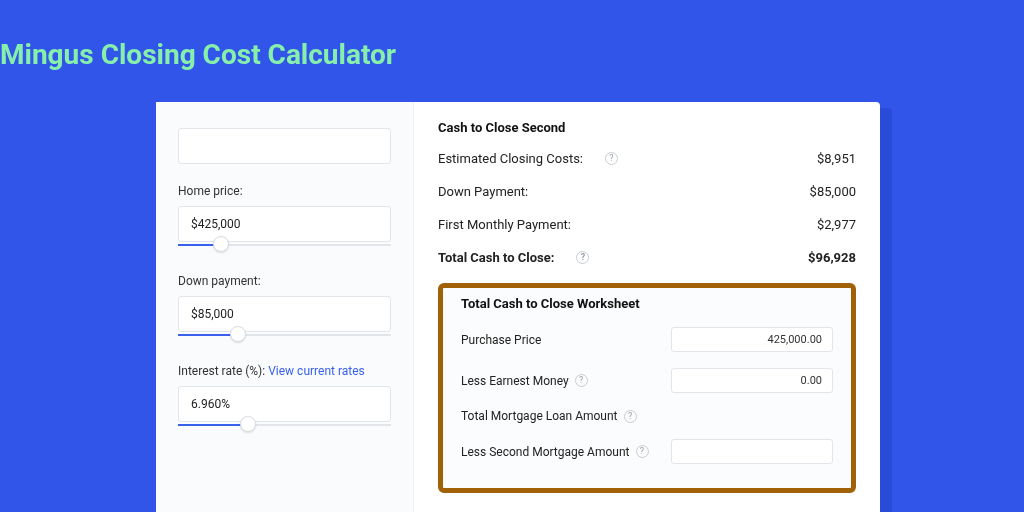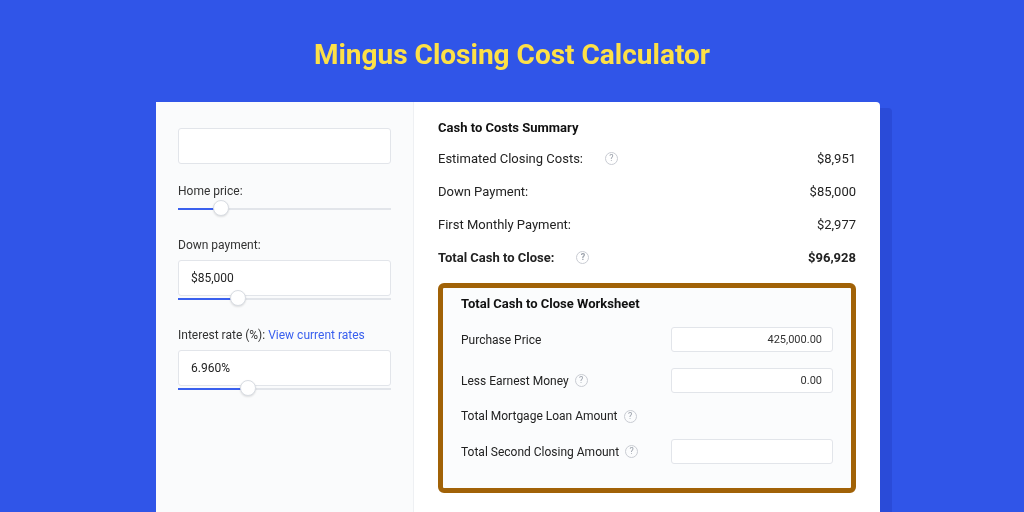--- a/index.html
+++ b/index.html
@@ -1,17 +1,17 @@
 <!DOCTYPE html>
 <html><head>
 <meta charset="utf-8">
 <style>
 *{box-sizing:border-box;margin:0;padding:0;font-family:-apple-system,BlinkMacSystemFont,"Segoe UI",Roboto,Arial,sans-serif}
 body{background:#3055E8;width:1024px;height:512px;overflow:hidden;position:relative}
-.page-title{text-align:center;color:#fde047;font-size:28px;font-weight:700;padding:38px 0 28px}
+.page-title{color:#86efac;font-size:28px;font-weight:700;padding:38px 0 28px}
 .card-shadow{position:absolute;top:108px;left:168px;width:724px;height:420px;background:#2a4bd8;border-radius:4px}
 .card{position:absolute;top:102px;left:156px;width:724px;height:420px;background:#fff;border-radius:4px;display:flex}
 .left-panel{width:258px;background:#fafbfc;padding:26px 22px;border-right:1px solid #eef0f3}
 .right-panel{flex:1;padding:18px 24px;overflow:hidden}
 .field-group{margin-bottom:20px}
 .field-label{font-size:12px;color:#333;margin-bottom:8px;display:block}
 .text-input,.num-input{width:100%;border:1px solid #e2e5ea;border-radius:3px;background:#fff;padding:10px 12px;font-size:12px;color:#222}
 .row-inputs{display:flex;gap:10px}
 .row-inputs .num-input:first-child{flex:1.6}
 .row-inputs .num-input:last-child{flex:1}
@@ -41,20 +41,21 @@
 <div class="card">
 
   <div class="left-panel">
 
     <div class="field-group">
       <input class="text-input" value="" style="">
     </div>
 
     <div class="field-group">
       <label class="field-label">Home price:</label>
+      <input class="num-input" value="$425,000" style="">
       <div class="slider-wrap">
         <div class="slider-track"></div>
         <div class="slider-fill" style="width:20%"></div>
         <div class="slider-thumb" style="left:calc(20% - 8px)"></div>
       </div>
     </div>
 
     <div class="field-group">
       <label class="field-label">Down payment:</label>
       <div class="row-inputs">
@@ -77,21 +78,21 @@
         <div class="slider-fill" style="width:33%"></div>
         <div class="slider-thumb" style="left:calc(33% - 8px)"></div>
       </div>
     </div>
 
   </div>
 
   <div class="right-panel">
 
     <div>
-      <div class="summary-title">Cash to Costs Summary</div>
+      <div class="summary-title">Cash to Close Second</div>
 
       <div class="summary-row">
         <span class="label">
           <span>Estimated Closing Costs:</span>
           <span class="help-icon">?</span>
         </span>
         <span class="value">$8,951</span>
       </div>
 
       <div class="summary-row">
@@ -131,21 +132,21 @@
 
       <div class="ws-row">
         <span class="label">
           <span>Total Mortgage Loan Amount</span>
           <span class="help-icon">?</span>
         </span>
       </div>
 
       <div class="ws-row">
         <span class="label">
-          <span>Total Second Closing Amount</span>
+          <span>Less Second Mortgage Amount</span>
           <span class="help-icon">?</span>
         </span>
         <input class="ws-value" value="" style="">
       </div>
     </div>
 
   </div>
 </div>
 
 </body></html>

